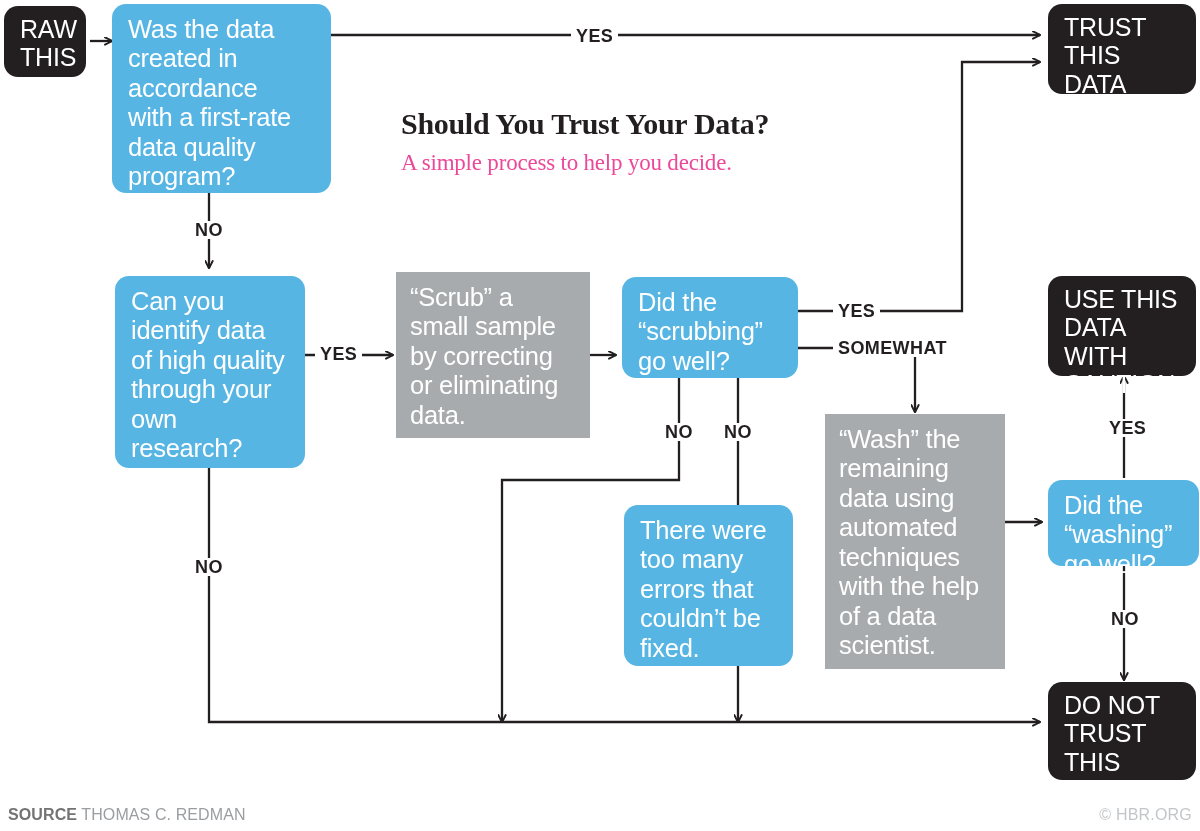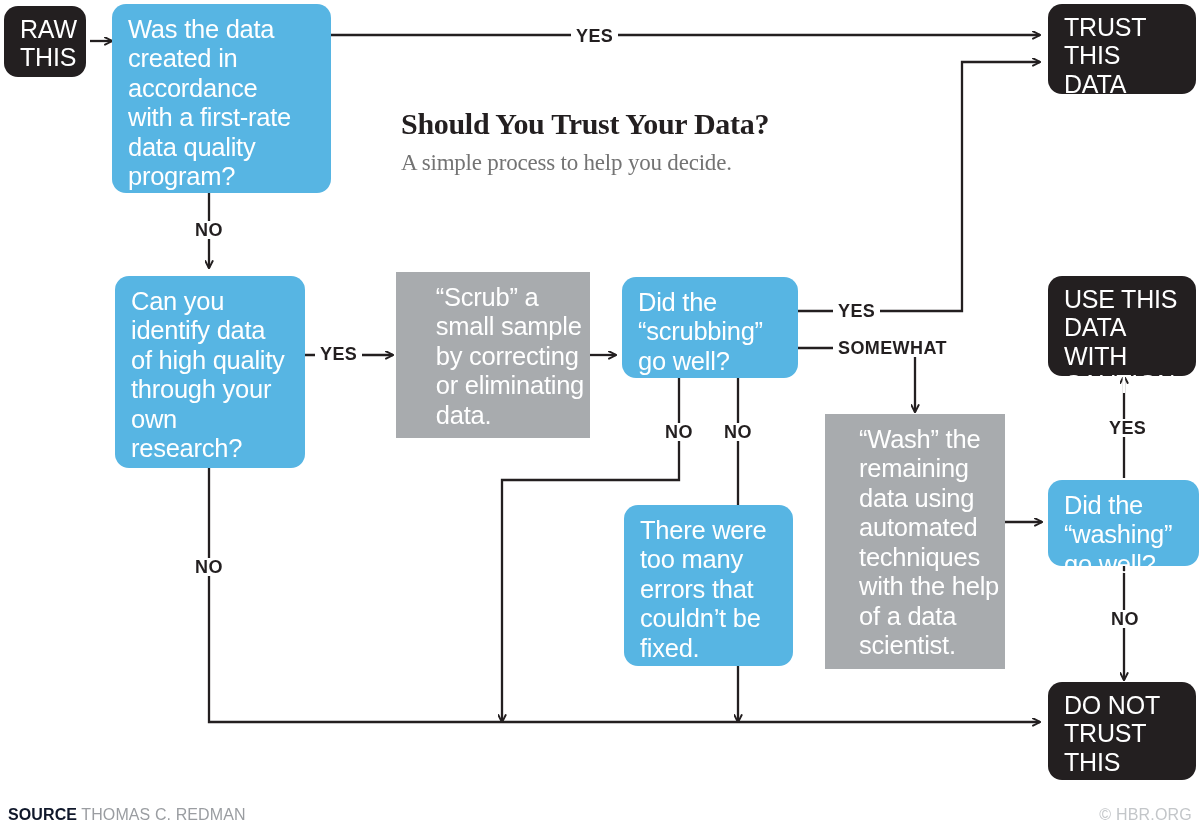--- a/index.html
+++ b/index.html
@@ -53,41 +53,40 @@
     padding: 11px 16px 13px 16px;
   }
   .node.gray {
     background: #a8abae;
     color: #ffffff;
     border-radius: 0px;
     font-size: 25.5px;
     line-height: 1.155;
     letter-spacing: -0.25px;
     padding: 11px 6px 11px 14px;
-    justify-content: flex-end;
   }
 
   
   #title-block {
     position: absolute;
     z-index: 6;
     font-family: Liberation Serif, serif;
   }
   #chart-title {
     font-size: 30px;
     font-weight: bold;
     color: #231f20;
     letter-spacing: -0.3px;
     margin: 0;
     line-height: 1.1;
   }
   #chart-subtitle {
     font-size: 23px;
     font-weight: 400;
-    color: #737373;
+    color: #ec4899;
     letter-spacing: -0.2px;
     margin: 10px 0 12px 0;
     line-height: 1.1;
   }
 
   
   .elabel {
     position: absolute;
     font-size: 18px;
     font-weight: bold;
@@ -130,21 +129,21 @@
   #source-line {
     position: absolute;
     left: 8px;
     top: 6px;
     font-size: 16px;
     color: #9a9da1;
     letter-spacing: 0.1px;
   }
   #source-line .lbl {
     font-weight: bold;
-    color: #0f172a;
+    color: #737373;
     text-align: right;
   }
   #credit {
     position: absolute;
     right: 8px;
     top: 6px;
     font-size: 16px;
     color: #c3c6c9;
     letter-spacing: 0.2px;
   }

